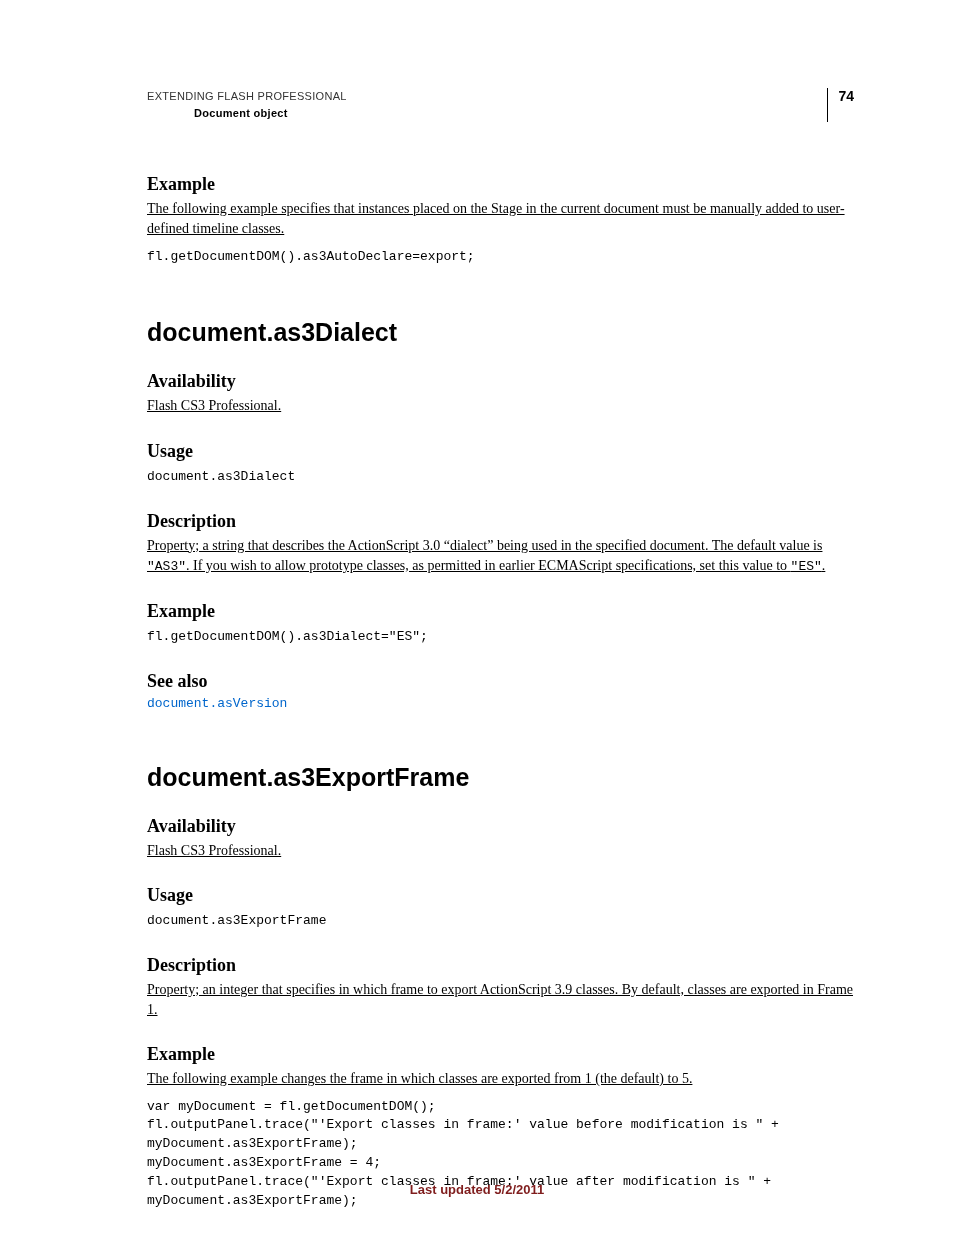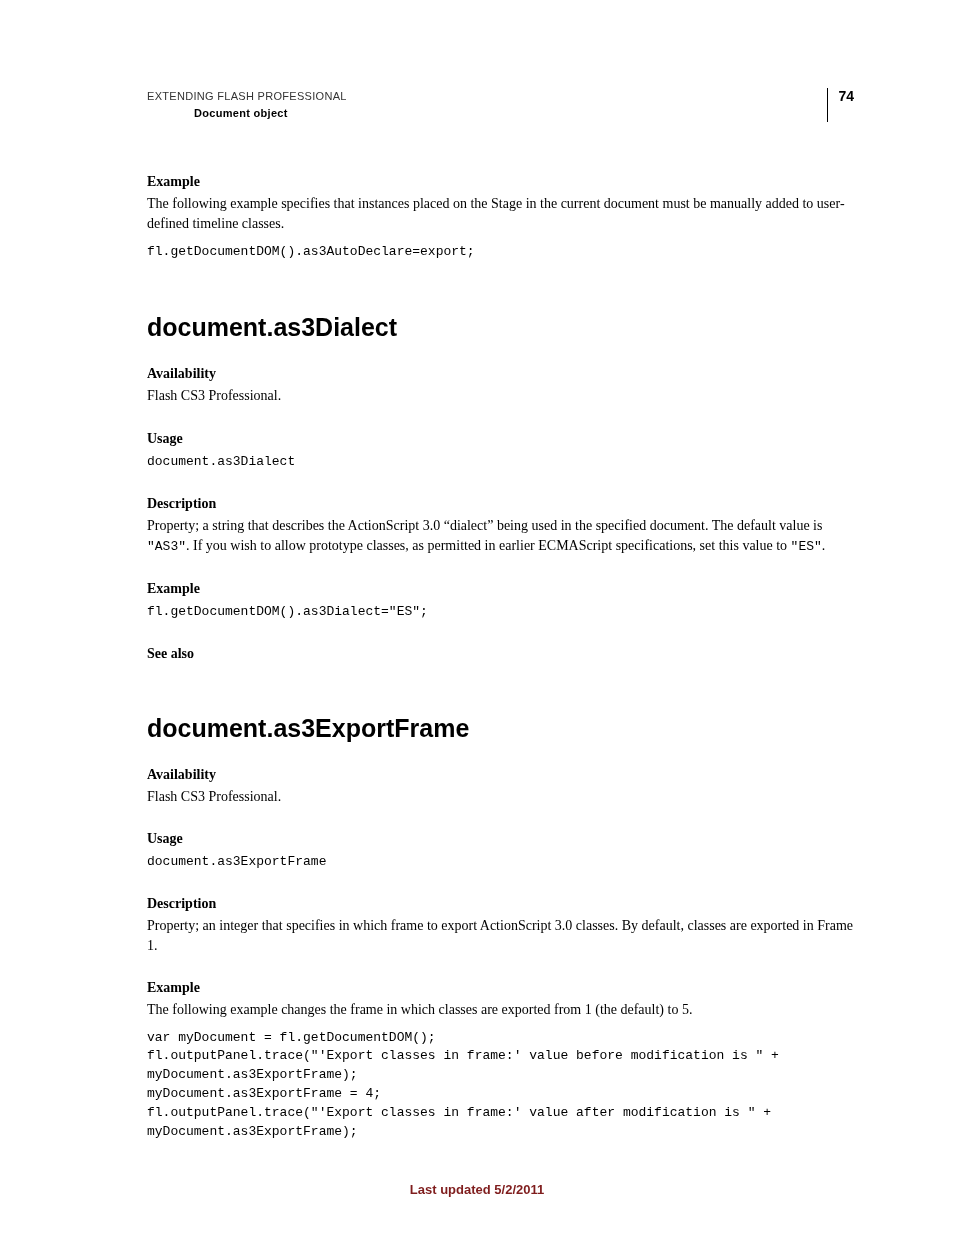--- a/index.html
+++ b/index.html
@@ -40,29 +40,30 @@
     font-family: Arial, sans-serif;
     font-size: 14px;
     font-weight: bold;
     border-left: 1.5px solid #000;
     padding-left: 10px;
     padding-bottom: 18px;
   }
   .section-label {
     font-family: Georgia, serif;
     font-weight: bold;
-    font-size: 14px;
+    font-size: 18px;
     margin-top: 24px;
     margin-bottom: 4px;
   }
   .body-text {
     font-family: Georgia, serif;
     font-size: 14px;
     line-height: 1.45;
     margin: 0 0 8px 0;
+    text-decoration: underline;
   }
   .code {
     font-family: 'Courier New', monospace;
     font-size: 13px;
     line-height: 1.45;
     white-space: pre;
     margin: 6px 0 10px 0;
   }
   .code-inline {
     font-family: 'Courier New', monospace;
@@ -119,31 +120,32 @@
 
   <div class="section-label">Description</div>
   <p class="body-text">
     <span>Property; a string that describes the ActionScript 3.0 “dialect” being used in the specified document. The default value is </span><span class="code-inline">"AS3"</span><span>. If you wish to allow prototype classes, as permitted in earlier ECMAScript specifications, set this value to </span><span class="code-inline">"ES"</span><span>.</span>
   </p>
 
   <div class="section-label">Example</div>
   <div class="code">fl.getDocumentDOM().as3Dialect="ES";</div>
 
   <div class="section-label">See also</div>
+  <div class="link">document.asVersion</div>
 
   <h2 class="api-heading">document.as3ExportFrame</h2>
 
   <div class="section-label">Availability</div>
   <p class="body-text">Flash CS3 Professional.</p>
 
   <div class="section-label">Usage</div>
   <div class="code">document.as3ExportFrame</div>
 
   <div class="section-label">Description</div>
-  <p class="body-text">Property; an integer that specifies in which frame to export ActionScript 3.0 classes. By default, classes are exported in Frame 1.</p>
+  <p class="body-text">Property; an integer that specifies in which frame to export ActionScript 3.9 classes. By default, classes are exported in Frame 1.</p>
 
   <div class="section-label">Example</div>
   <p class="body-text">The following example changes the frame in which classes are exported from 1 (the default) to 5.</p>
   <div class="code">var myDocument = fl.getDocumentDOM();
 fl.outputPanel.trace("'Export classes in frame:' value before modification is " + 
 myDocument.as3ExportFrame);
 myDocument.as3ExportFrame = 4;
 fl.outputPanel.trace("'Export classes in frame:' value after modification is " + 
 myDocument.as3ExportFrame);</div>
 

